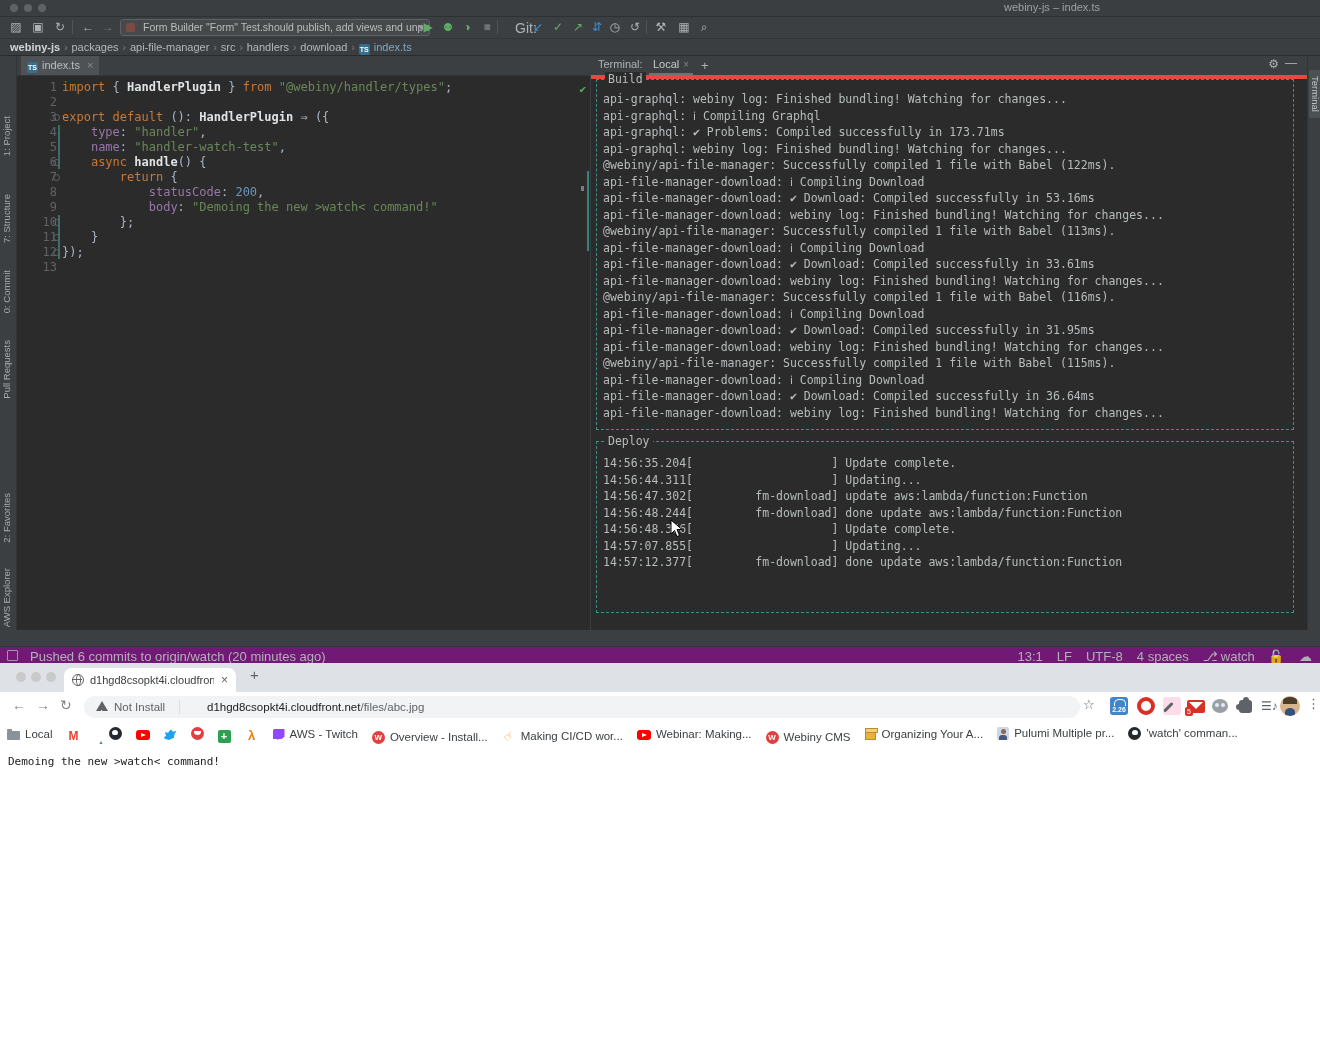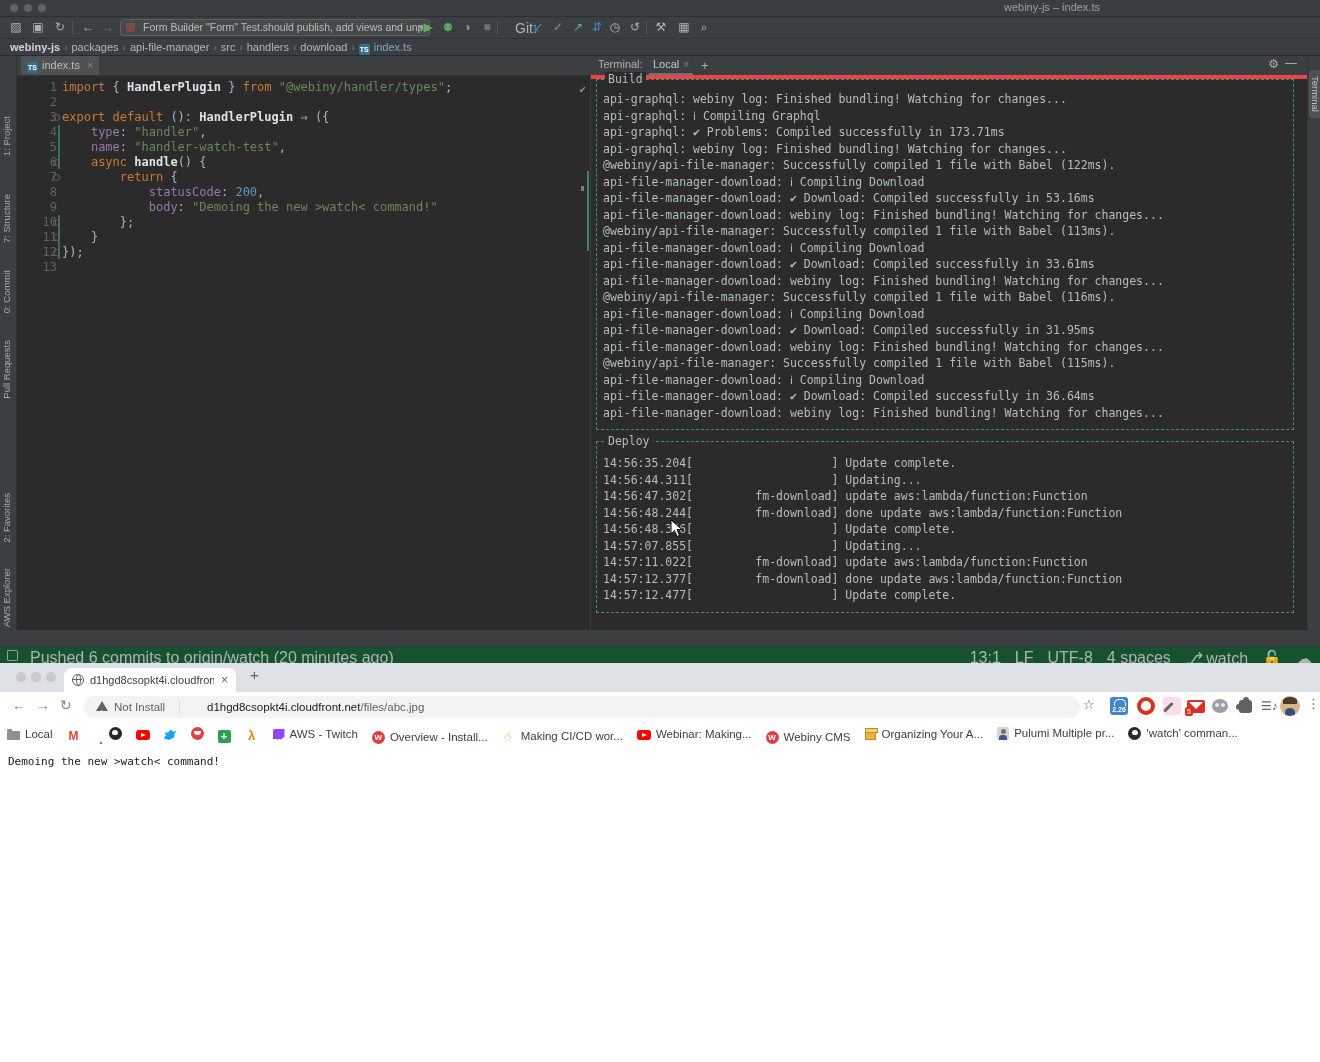--- a/index.html
+++ b/index.html
@@ -75,21 +75,21 @@
   
   #toolwin-bar{position:absolute;left:0;top:630px;width:100%;height:15px;background:#14532d;border-top:1px solid #323537;font-size:10.5px;color:#b0b3b5;margin-top:28px;}
   .twb-item{position:absolute;top:1px;height:13px;line-height:13px;white-space:nowrap;}
   .twb-ic{display:inline-block;margin-right:4px;color:#9fa3a5;font-size:10px;}
   .uline{display:inline-block;}
   .uline::first-letter{text-decoration:underline;}
   .ts-badge{display:inline-block;width:11px;height:11px;background:#3679ac;color:#fff;font-size:7px;font-weight:bold;text-align:center;line-height:11px;border-radius:2px;margin-right:4px;vertical-align:-2px;}
   .gql-hex{display:inline-block;width:9px;height:9px;background:#c94f96;margin-right:4px;clip-path:polygon(50% 0,100% 25%,100% 75%,50% 100%,0 75%,0 25%);vertical-align:-1px;}
   #event-log{position:absolute;right:22px;top:1px;}
   .elog-ic{display:inline-block;width:10px;height:10px;border-radius:50%;background:#e8a33d;margin-right:5px;vertical-align:-2px;}
-  #statusbar{position:absolute;left:0;top:646px;width:100%;height:17px;background:#14532d;border-top:1px solid #323537;font-size:16px;color:#b0b3b5;}
+  #statusbar{position:absolute;left:0;top:646px;width:100%;height:17px;background:#701a75;border-top:1px solid #323537;font-size:13px;color:#b0b3b5;}
   #status-msg{position:absolute;left:30px;top:2px;}
   #status-right{position:absolute;right:8px;top:2px;display:flex;gap:14px;white-space:nowrap;}
   #status-corner{position:absolute;left:7px;top:3px;width:9px;height:9px;border:1px solid #9a9da0;border-radius:1px;}
   .branch-ic{display:inline-block;margin-right:3px;color:#b0b3b5;}
 
   
   #mouse-cursor{position:absolute;left:670px;top:519px;z-index:60;}
 
   
   #chrome{position:absolute;left:0;top:663px;width:1320px;height:399px;background:#fff;}
@@ -300,23 +300,21 @@
       </div>
       <div class="term-box" id="box-deploy">
         <span class="term-box-label">Deploy</span>
         <div class="term-lines" id="deploy-lines">
             <div class="term-line">14:56:35.204[                    ] Update complete.</div>
             <div class="term-line">14:56:44.311[                    ] Updating...</div>
             <div class="term-line">14:56:47.302[         fm-download] update aws:lambda/function:Function</div>
             <div class="term-line">14:56:48.244[         fm-download] done update aws:lambda/function:Function</div>
             <div class="term-line">14:56:48.366[                    ] Update complete.</div>
             <div class="term-line">14:57:07.855[                    ] Updating...</div>
-            <div class="term-line">14:57:11.022[         fm-download] update aws:lambda/function:Function</div>
             <div class="term-line">14:57:12.377[         fm-download] done update aws:lambda/function:Function</div>
-            <div class="term-line">14:57:12.477[                    ] Update complete.</div>
           </div>
       </div>
     </div>
 
     <div id="stripe-right">
         <div class="vlabel-r" style="top: 14px;">Terminal</div>
       </div>
 
     <div id="toolwin-bar">
       <span class="twb-item" style="left:22px"><span class="twb-ic">ⓘ</span><span class="uline">6: Problems</span></span>

